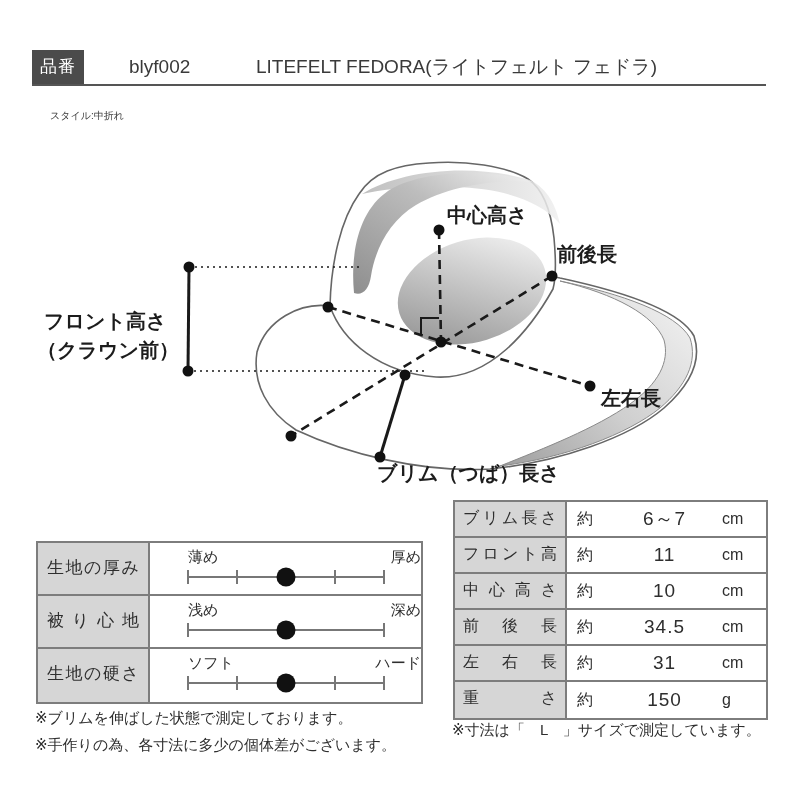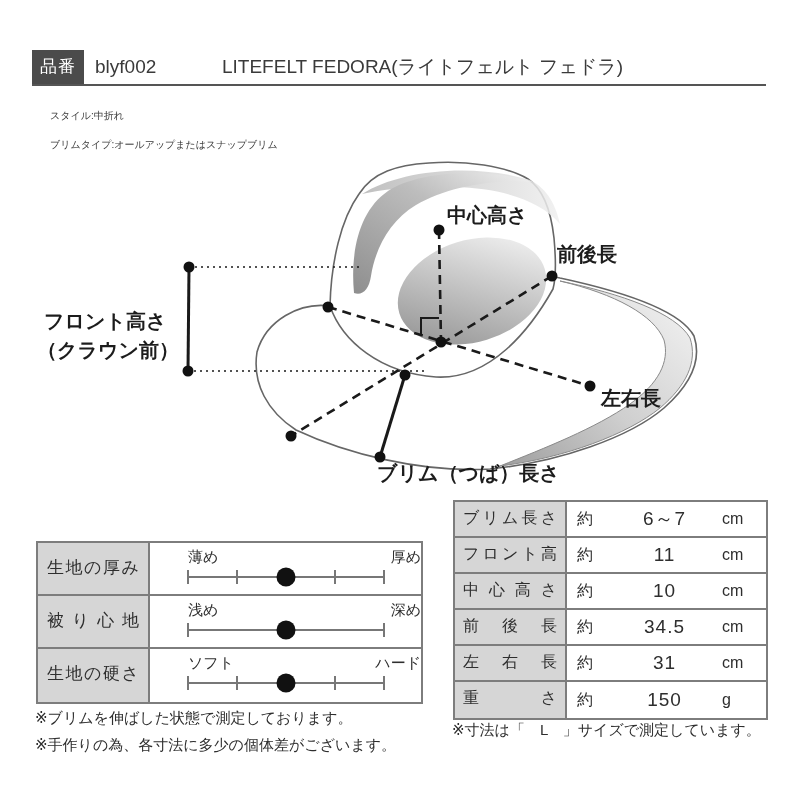--- a/index.html
+++ b/index.html
@@ -3,21 +3,21 @@
 <meta charset="utf-8">
 <style>
   * { box-sizing: border-box; margin: 0; padding: 0; }
   html,body { width: 800px; height: 800px; background: #ffffff; overflow: hidden; }
   body { position: relative; font-family: "Liberation Sans", "DejaVu Sans", sans-serif; color: #333333; }
 
   
   .header { position: absolute; left: 32px; top: 50px; width: 734px; display: flex; align-items: stretch; border-bottom: 2px solid #555555; height: 36px; }
   .badge { background: #4b4b4b; color: #ffffff; font-size: 17px; line-height: 34px; padding: 0 8px; letter-spacing: 1px; white-space: nowrap; }
   .hdr-text { font-size: 19px; line-height: 34px; color: #3a3a3a; white-space: nowrap; }
-  .code { width: 125px; padding-left: 11px; }
+  .code { width: 125px; padding-left: 11px; margin-left: 34px; }
   .pname { padding-left: 13px; }
 
   
   .specs { position: absolute; left: 50px; top: 101px; font-size: 10px; color: #3a3a3a; }
   .specs div { line-height: 29px; white-space: nowrap; }
 
   
   svg.hat { position: absolute; left: 0; top: 0; }
   svg.hat text { font-family: "Liberation Sans", "DejaVu Sans", sans-serif; font-size: 20px; font-weight: 600; fill: #1c1c1c; }
 
@@ -53,21 +53,20 @@
 <body>
 
 <div class="header">
   <span class="badge">品番</span>
   <span class="hdr-text code">blyf002</span>
   <span class="hdr-text pname">LITEFELT FEDORA(ライトフェルト フェドラ)</span>
 </div>
 
 <div class="specs">
   <div>スタイル:中折れ</div>
-  <div>ブリムタイプ:オールアップまたはスナップブリム</div>
 </div>
 
 <svg class="hat" width="800" height="800" viewBox="0 0 800 800">
   <defs>
     <linearGradient id="curlGrad" x1="1" y1="0" x2="0" y2="1">
       <stop offset="0" stop-color="#f6f6f6"></stop>
       <stop offset="0.55" stop-color="#cfcfcf"></stop>
       <stop offset="1" stop-color="#9e9e9e"></stop>
     </linearGradient>
     <linearGradient id="crescentGrad" x1="0" y1="1" x2="1" y2="0">

